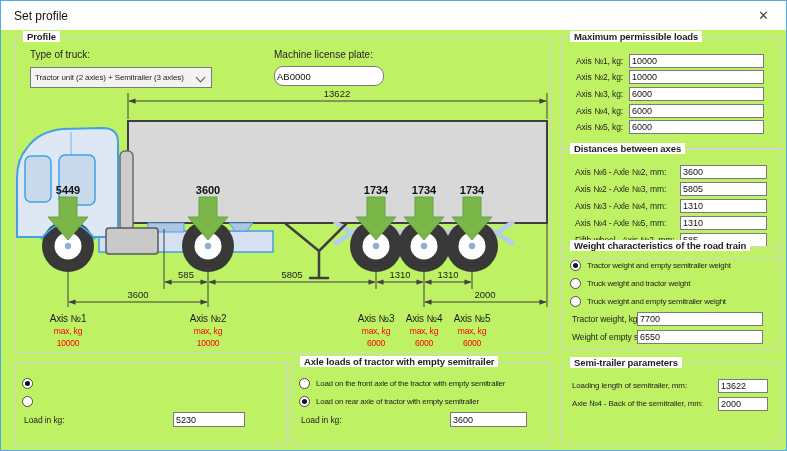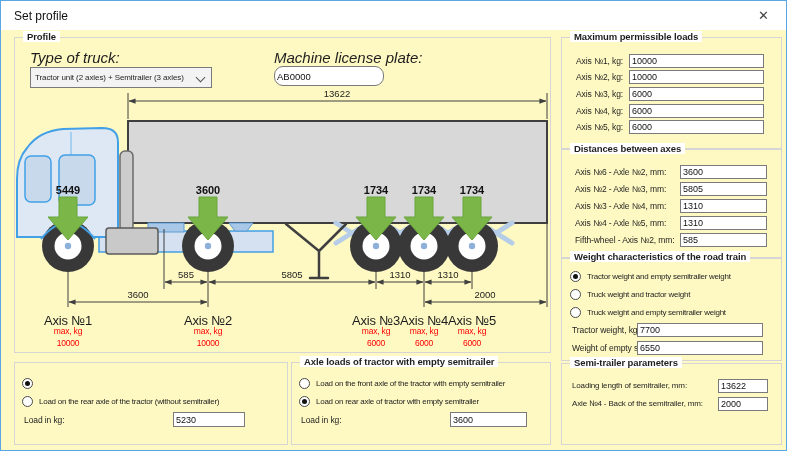--- a/index.html
+++ b/index.html
@@ -1,44 +1,44 @@
 <!DOCTYPE html>
 <html><head>
 <meta charset="utf-8">
 <style>
   html,body{margin:0;padding:0;background:#e8edf2;font-family:"Liberation Sans",sans-serif;}
-  #win{position:relative;width:785px;height:449px;background:#fef9c3;border:1px solid #58a6e3;
+  #win{position:relative;width:785px;height:449px;background:#bef264;border:1px solid #58a6e3;
        box-shadow:0 0 0 1px #d4e4f2;overflow:hidden;color:#1e1e1e;}
   #titlebar{position:absolute;left:0;top:0;width:100%;height:29px;background:#fff;}
   #title{position:absolute;left:13px;top:8px;font-size:12px;color:#111;}
   #closebtn{position:absolute;right:0;top:0;width:45px;height:28px;display:flex;align-items:center;
        justify-content:center;font-size:13px;color:#444;cursor:default;}
   .group{position:absolute;border:1px solid #d5d5d5;background:transparent;}
   .gtitle{position:absolute;top:-7px;left:8px;background:#fff;padding:0 4px;font-size:9.5px;
        letter-spacing:-0.1px;white-space:nowrap;color:#1e1e1e;font-weight:bold;}
   .flabel{position:absolute;font-size:8.5px;letter-spacing:-0.1px;white-space:nowrap;color:#1e1e1e;}
   .tin{position:absolute;box-sizing:border-box;border:1px solid #7a7a7a;background:#fff;
        font-family:"Liberation Sans",sans-serif;font-size:9px;padding:0 2px;color:#111;}
   .radio{position:absolute;width:11px;height:11px;border:1px solid #4a4a4a;border-radius:50%;
        background:#fff;box-sizing:border-box;}
   .radio.checked::after{content:"";position:absolute;left:2px;top:2px;width:5px;height:5px;
        border-radius:50%;background:#111;}
   .rlabel{position:absolute;font-size:8px;letter-spacing:-0.25px;white-space:nowrap;color:#1e1e1e;}
   
-  .plabel{position:absolute;font-size:15px;white-space:nowrap;font-style:italic;}
+  .plabel{position:absolute;font-size:10px;white-space:nowrap;}
   #truck-select{position:absolute;left:29px;top:66px;width:182px;height:21px;box-sizing:border-box;
        border:1px solid #7a7a7a;background:#f3f3f3;font-size:8px;letter-spacing:-0.1px;
        line-height:19px;padding-left:4px;white-space:nowrap;overflow:hidden;}
   #truck-select .chev{position:absolute;right:7px;top:6px;width:6px;height:6px;
        border-right:1.4px solid #555;border-bottom:1.4px solid #555;transform:rotate(45deg);}
   
   .dlabel{position:absolute;transform:translateX(-50%);font-size:9.5px;white-space:nowrap;color:#1c1c1c;}
   .dload{position:absolute;transform:translateX(-50%);font-size:11px;font-weight:bold;
        white-space:nowrap;color:#111;}
-  .axname{position:absolute;transform:translateX(-50%);font-size:13px;letter-spacing:-0.2px;
+  .axname{position:absolute;transform:translateX(-50%);font-size:10px;letter-spacing:-0.2px;
        white-space:nowrap;color:#1c1c1c;}
   .axred{position:absolute;transform:translateX(-50%);font-size:8.5px;letter-spacing:-0.2px;
        white-space:nowrap;color:#f00;}
   svg{position:absolute;left:0;top:0;pointer-events:none;}
 </style>
 </head>
 <body>
 
 <div id="win">
 
@@ -203,21 +203,21 @@
     <span class="flabel" style="left:13px;top:34px">Axis №2 - Axle №3, mm:</span>
     <input class="tin" style="left: 118px; top: 32px; width: 87px; height: 14px;" value="5805">
     <span class="flabel" style="left:13px;top:51px">Axis №3 - Axle №4, mm:</span>
     <input class="tin" style="left: 118px; top: 49px; width: 87px; height: 14px;" value="1310">
     <span class="flabel" style="left:13px;top:68px">Axis №4 - Axle №5, mm:</span>
     <input class="tin" style="left: 118px; top: 66px; width: 87px; height: 14px;" value="1310">
     <span class="flabel" style="left:13px;top:85px">Fifth-wheel - Axis №2, mm:</span>
     <input class="tin" style="left: 118px; top: 83px; width: 87px; height: 14px;" value="585">
   </div>
 
-  <div class="group" style="left:560px;top:256px;width:219px;height:102px">
+  <div class="group" style="left:560px;top:245px;width:219px;height:102px">
     <span class="gtitle">Weight characteristics of the road train</span>
     <span class="radio checked" style="left:8px;top:13px"></span>
     <span class="rlabel" style="left:25px;top:14px">Tractor weight and empty semitrailer weight</span>
     <span class="radio" style="left:8px;top:31px"></span>
     <span class="rlabel" style="left:25px;top:32px">Truck weight and tractor weight</span>
     <span class="radio" style="left:8px;top:49px"></span>
     <span class="rlabel" style="left:25px;top:50px">Truck weight and empty semitrailer weight</span>
     <span class="flabel" style="left:10px;top:67px">Tractor weight, kg:</span>
     <input class="tin" style="left: 75px; top: 65px; width: 126px; height: 14px;" value="7700">
     <span class="flabel" style="left:10px;top:85px">Weight of empty semitrailer, kg:</span>
@@ -228,21 +228,20 @@
     <span class="gtitle">Semi-trailer parameters</span>
     <span class="flabel" style="left:10px;top:17px;font-size:8px;letter-spacing:-0.15px">Loading length of semitrailer, mm:</span>
     <input class="tin" style="left: 156px; top: 15px; width: 50px; height: 14px;" value="13622">
     <span class="flabel" style="left:10px;top:35px;font-size:8px;letter-spacing:-0.15px">Axle №4 - Back of the semitrailer, mm:</span>
     <input class="tin" style="left: 156px; top: 33px; width: 50px; height: 14px;" value="2000">
   </div>
 
   <div class="group" style="left:13px;top:361px;width:272px;height:81px">
     <span class="radio checked" style="left:7px;top:15px"></span>
     <span class="radio" style="left:7px;top:33px"></span>
-    <span class="rlabel" style="left:24px;top:34px">Load on the rear axle of the tractor (without semitrailer)</span>
     <span class="flabel" style="left:9px;top:52px">Load in kg:</span>
     <input class="tin" style="left: 158px; top: 49px; width: 72px; height: 15px;" value="5230">
   </div>
 
   <div class="group" style="left:290px;top:361px;width:258px;height:81px">
     <span class="gtitle">Axle loads of tractor with empty semitrailer</span>
     <span class="radio" style="left:7px;top:15px"></span>
     <span class="rlabel" style="left:24px;top:16px">Load on the front axle of the tractor with empty semitrailer</span>
     <span class="radio checked" style="left:7px;top:33px"></span>
     <span class="rlabel" style="left:24px;top:34px">Load on rear axle of tractor with empty semitrailer</span>

